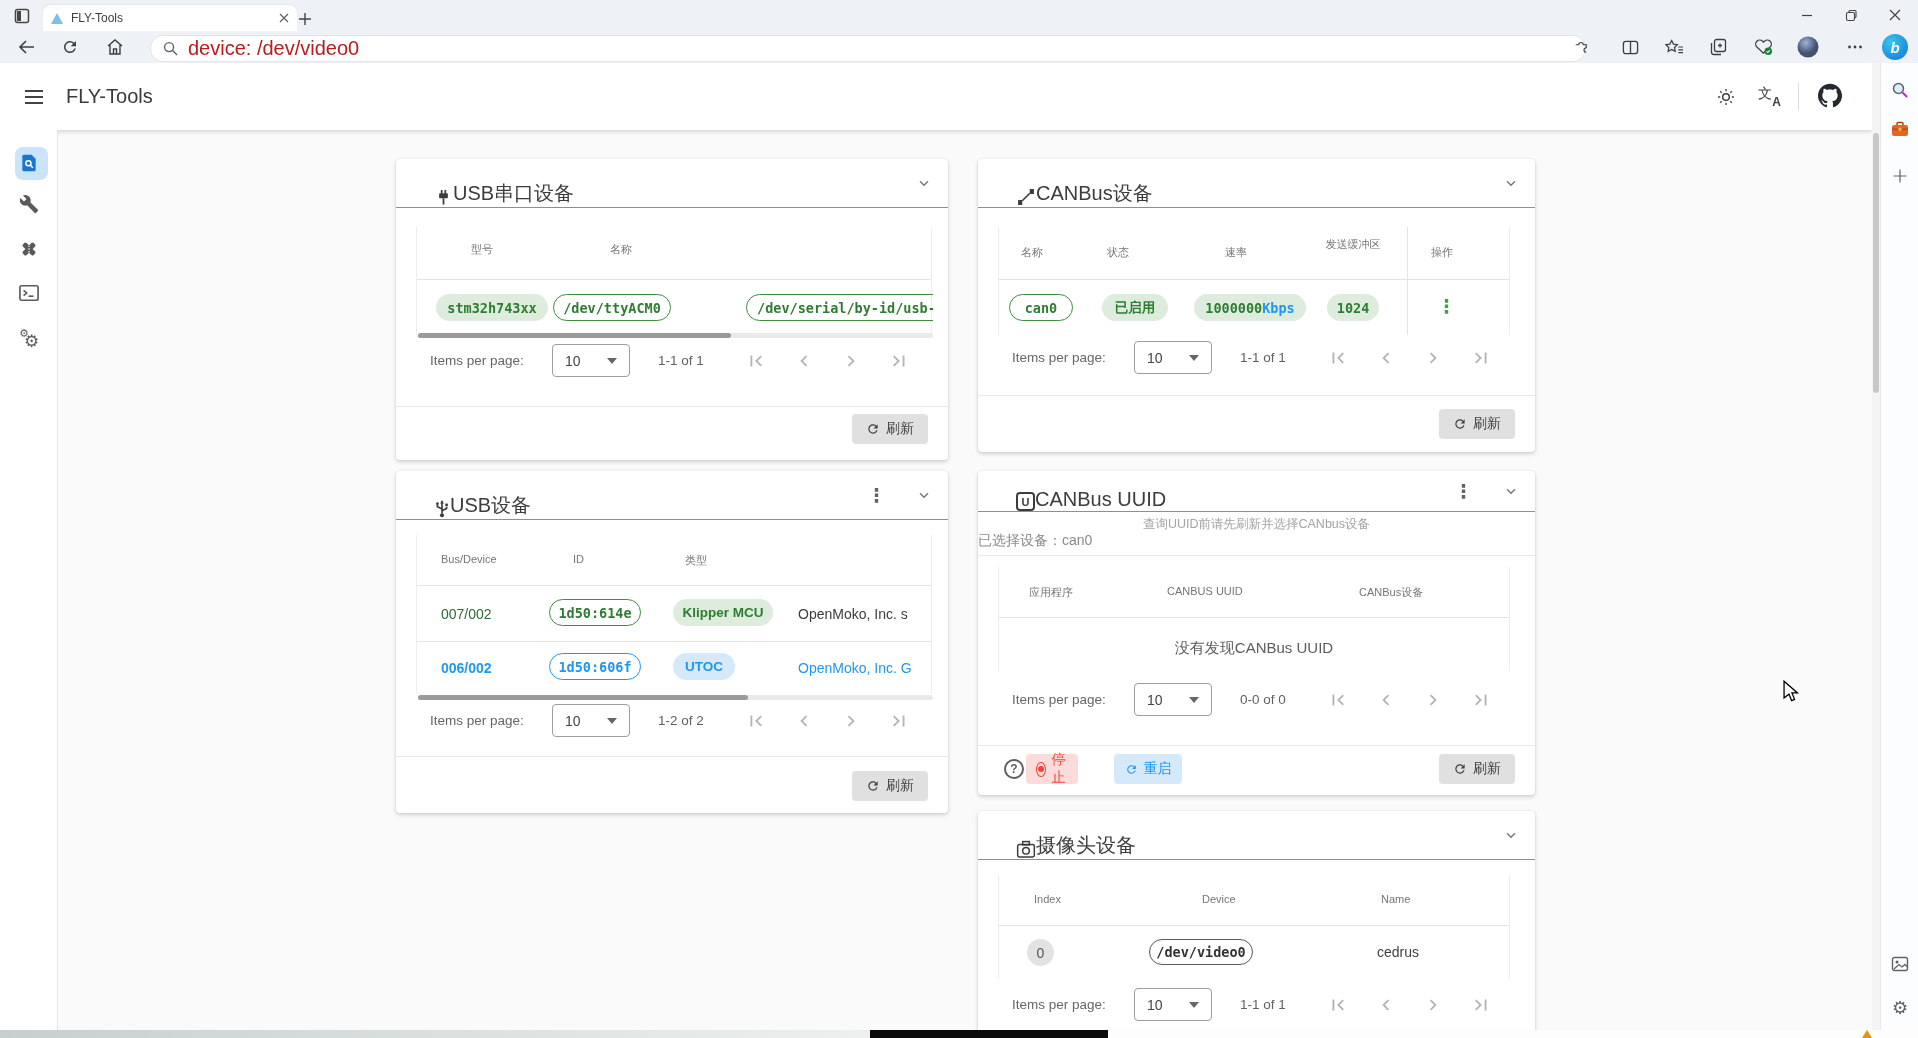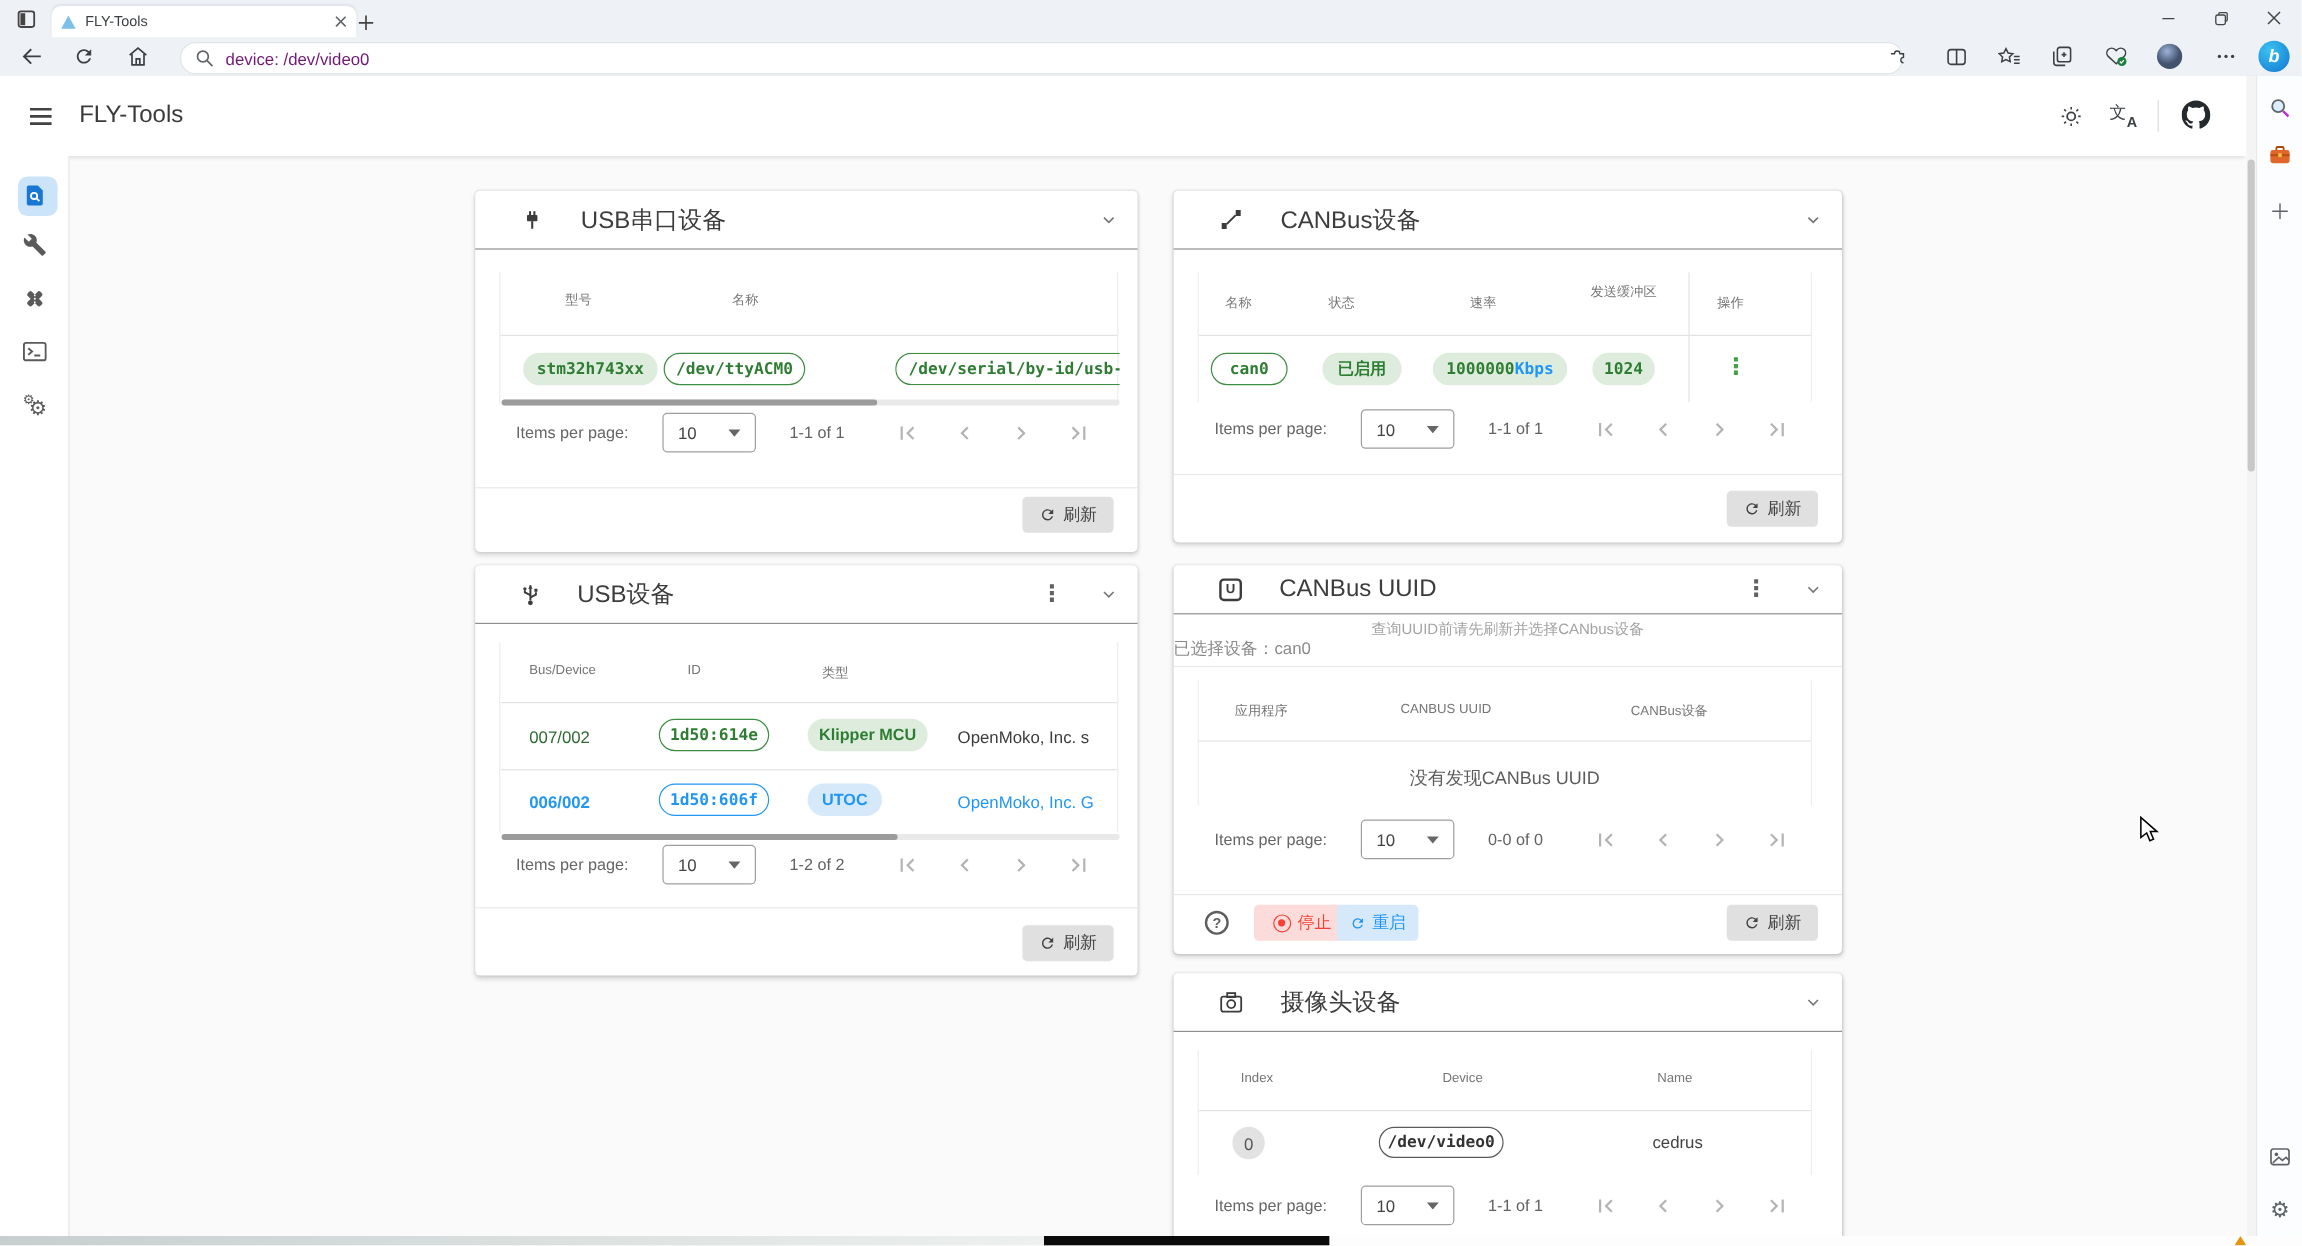--- a/index.html
+++ b/index.html
@@ -8,39 +8,39 @@
   .abs{position:absolute}
   svg{display:block}
   
   #chrome{left:0;top:0;width:1918px;height:63px;background:#eef1f5;border-bottom:1px solid #d5d8dc}
   .tab{left:43px;top:5px;width:238px;height:26px;background:#fff;border-radius:8px 8px 0 0;
        display:flex;align-items:center;padding:0 8px;box-shadow:0 -1px 2px rgba(0,0,0,.06)}
   .tab-title{font-size:12px;color:#3c4043;margin-left:8px;flex:1;white-space:nowrap;overflow:hidden}
   .favicon{width:0;height:0;border-left:6px solid transparent;border-right:6px solid transparent;border-bottom:11px solid #7cc0e8}
   .addr{left:150px;top:35px;width:1410px;height:25px;background:#fff;border:1px solid #e0e3e8;border-radius:13px;
         display:flex;align-items:center;padding:0 12px;gap:10px}
-  .addr-text{font-size:14px;color:#701a75}
+  .addr-text{font-size:20px;color:#b91c1c}
   .cicon{position:absolute;width:24px;height:24px;display:flex;align-items:center;justify-content:center}
   .bing{position:absolute;left:1882px;top:34px;width:26px;height:26px;border-radius:50%;
         background:radial-gradient(circle at 35% 30%,#39c3f0,#1274d4);display:flex;align-items:center;justify-content:center}
   .bing::after{content:"b";color:#fff;font-weight:bold;font-size:15px;font-style:italic}
   
   #esb{left:1880px;top:63px;width:38px;height:967px;background:#fcfdfe;border-left:1px solid #e7e9ec}
   #vsb{left:1872px;top:63px;width:8px;height:967px;background:#f4f4f4}
   #vsb .thumb{position:absolute;left:1px;top:70px;width:6px;height:260px;background:#c8c8c8;border-radius:3px}
   
   #page{left:0;top:63px;width:1872px;height:967px;background:#fafafa;overflow:hidden}
   #appbar{position:absolute;left:0;top:0;width:100%;height:67px;background:#fff;box-shadow:0 2px 4px rgba(0,0,0,.14)}
   #appbar .title{position:absolute;left:66px;top:0;line-height:67px;font-size:20px;font-weight:500;color:#3a3a3a}
   #sidenav{position:absolute;left:0;top:67px;width:57px;height:900px;background:#fff;border-right:1px solid #e4e4e4}
   .nav-active-bg{position:absolute;left:15px;top:17px;width:33px;height:33px;background:#cbe4f9;border-radius:8px}
   .nav-ic{position:absolute;left:17px;width:24px;height:24px;display:flex;align-items:center;justify-content:center}
   
   .card{position:absolute;background:#fff;border-radius:4px;box-shadow:0 2px 4px rgba(0,0,0,.16),0 0 2px rgba(0,0,0,.1)}
-  .card-h{position:absolute;left:0;top:0;right:0;height:48px;display:flex;align-items:center;padding-left:38px;gap:31px}
+  .card-h{position:absolute;left:0;top:0;right:0;height:48px;display:flex;align-items:flex-end;padding-left:38px;gap:0}
   .card-h.short{height:40px}
   .card-title{font-size:20px;font-weight:500;color:#3c3c3c;white-space:nowrap}
   .hrule{position:absolute;left:0;right:0;height:1px;background:#8f8f8f}
   .lrule{position:absolute;left:20px;right:22px;height:1px;background:#e3e3e3}
   .tblwrap{position:absolute;border-left:1px solid #ededed;border-right:1px solid #ededed}
   .th{position:absolute;font-size:11px;color:#757575;white-space:nowrap}
   .cell{position:absolute;font-size:14px;white-space:nowrap}
   .chip{position:absolute;height:27px;border-radius:15px;display:flex;align-items:center;justify-content:center;
         font-family:"DejaVu Sans Mono",monospace;font-weight:bold;font-size:13.5px;white-space:nowrap;padding:0 10px;box-sizing:border-box}
   .out-green{border:1.5px solid #3d8c40;color:#2e7d32}
@@ -563,21 +563,21 @@
           </svg>
         </span>
       <span class="pg-nav n4">
           <svg width="22" height="22" viewBox="0 0 24 24">
             <path d="M5.59 7.41 10.18 12l-4.59 4.59L7 18l6-6-6-6zM16 6h2v12h-2z" fill="#b3b3b3"></path>
           </svg>
         </span>
     </div>
     <div class="lrule" style="left:0;right:0;top:274px;background:#e8e8e8"></div>
     <div class="help" style="left:26px;top:288px"></div>
-    <div class="btn btn-stop" style="left:67px;top:283px;width:80px">
+    <div class="btn btn-stop" style="left:48px;top:283px;width:52px">
       <span class="stop-ic">
           <i></i>
         </span>
       <span>停止</span>
     </div>
     <div class="btn btn-restart" style="left:136px;top:283px;width:68px">
       <svg width="13" height="13" viewBox="0 0 24 24">
           <path d="M17.65 6.35A7.95 7.95 0 0 0 12 4c-4.42 0-7.99 3.58-7.99 8s3.57 8 7.99 8c3.73 0 6.84-2.55 7.73-6h-2.08A5.99 5.99 0 0 1 12 18c-3.31 0-6-2.69-6-6s2.69-6 6-6c1.66 0 3.14.69 4.22 1.78L13 11h7V4l-2.35 2.35z" fill="#2196f3"></path>
         </svg>
       <span>重启</span>

